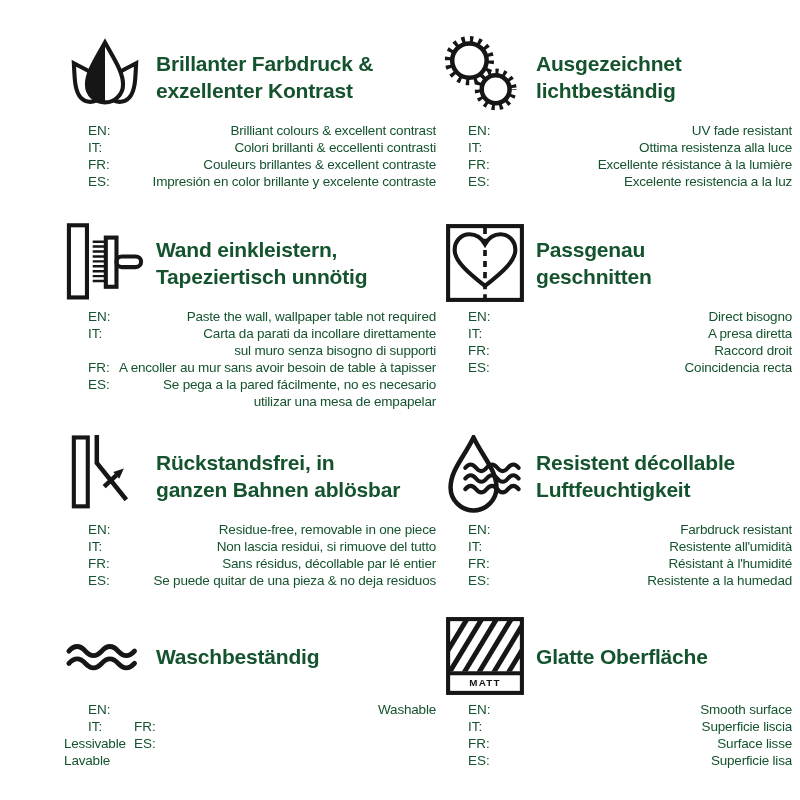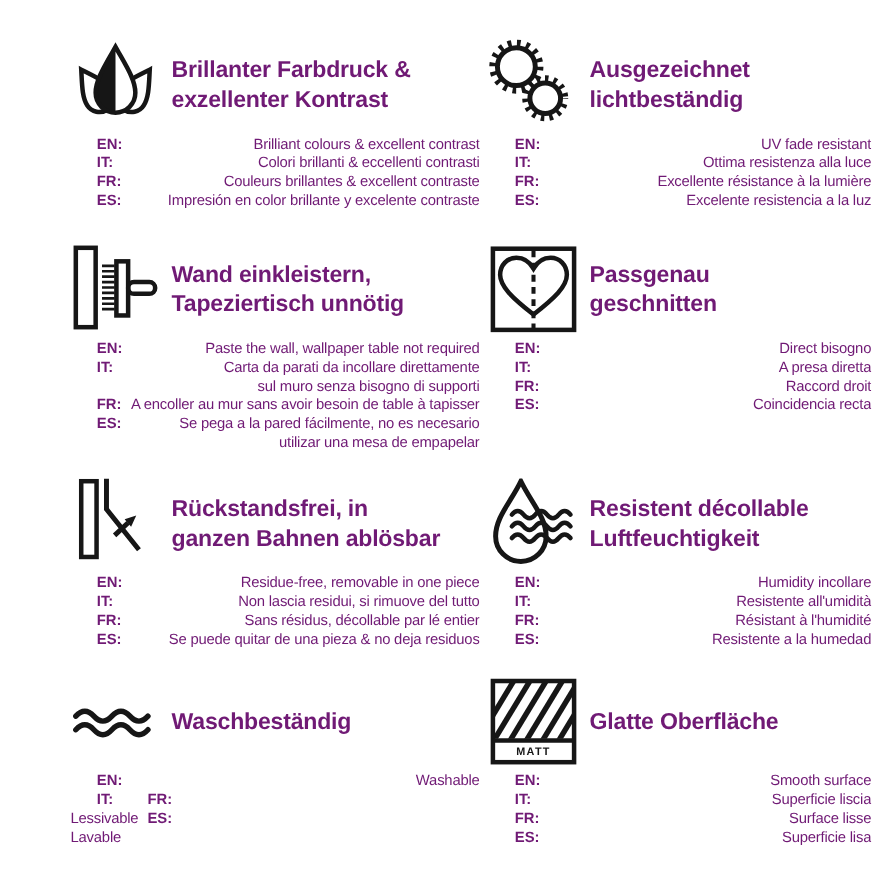--- a/index.html
+++ b/index.html
@@ -1,18 +1,18 @@
 <!DOCTYPE html>
 <html><head>
 <meta charset="utf-8">
 <style>
   html,body { margin:0; padding:0; background:#f3f3f3; }
   .page {
     width:800px; height:800px; background:#ffffff; overflow:hidden;
-    font-family:"Liberation Sans","DejaVu Sans",sans-serif; color:#701a75;
+    font-family:"Liberation Sans","DejaVu Sans",sans-serif; color:#14532d;
     margin:0 auto; position:relative;
   }
   .grid {
     display:grid;
     grid-template-columns:372px 348px;
     grid-template-rows:186px 213px 180px auto;
     column-gap:8px;
     padding:34px 0 0 64px;
   }
   .feature { overflow:hidden; }
@@ -25,21 +25,21 @@
   }
   .icon svg { width:82px; height:82px; display:block; }
   h2.title {
     margin:0; font-size:21px; line-height:27px; font-weight:700;
     white-space:pre-line; letter-spacing:-0.2px;
   }
   .translations {
     display:grid; grid-template-columns:46px 1fr;
     margin-top:2px; font-size:13.5px; line-height:17px;
   }
-  .lang { font-weight:700;padding-left:24px; }
+  .lang { font-weight:400;padding-left:24px; }
   .tr { white-space:pre-line; letter-spacing:-0.2px;text-align:right; }
   .stroke { stroke:#161616; fill:none; stroke-width:5; }
 </style>
 </head>
 <body>
 
 <div class="page">
   <div class="grid">
 
     <section class="feature">
@@ -182,21 +182,21 @@
             <path d="M26 40 q6.5 -8 13 0 t13 0 t13 0 t13 0 t13 0" stroke="#161616" stroke-width="5" fill="none" stroke-linecap="round"></path>
             <path d="M26 53 q6.5 -8 13 0 t13 0 t13 0 t13 0 t13 0" stroke="#161616" stroke-width="5" fill="none" stroke-linecap="round"></path>
             <path d="M26 66 q6.5 -8 13 0 t13 0 t13 0 t13 0 t13 0" stroke="#161616" stroke-width="5" fill="none" stroke-linecap="round"></path>
           </svg>
         </span>
         <h2 class="title">Resistent décollable
 Luftfeuchtigkeit</h2>
       </div>
       <div class="translations">
         <span class="lang">EN:</span>
-        <span class="tr">Humidity incollare</span>
+        <span class="tr">Farbdruck resistant</span>
         <span class="lang">IT:</span>
         <span class="tr">Resistente all'umidità</span>
         <span class="lang">FR:</span>
         <span class="tr">Résistant à l'humidité</span>
         <span class="lang">ES:</span>
         <span class="tr">Resistente a la humedad</span>
       </div>
     </section>
 
     <section class="feature">

